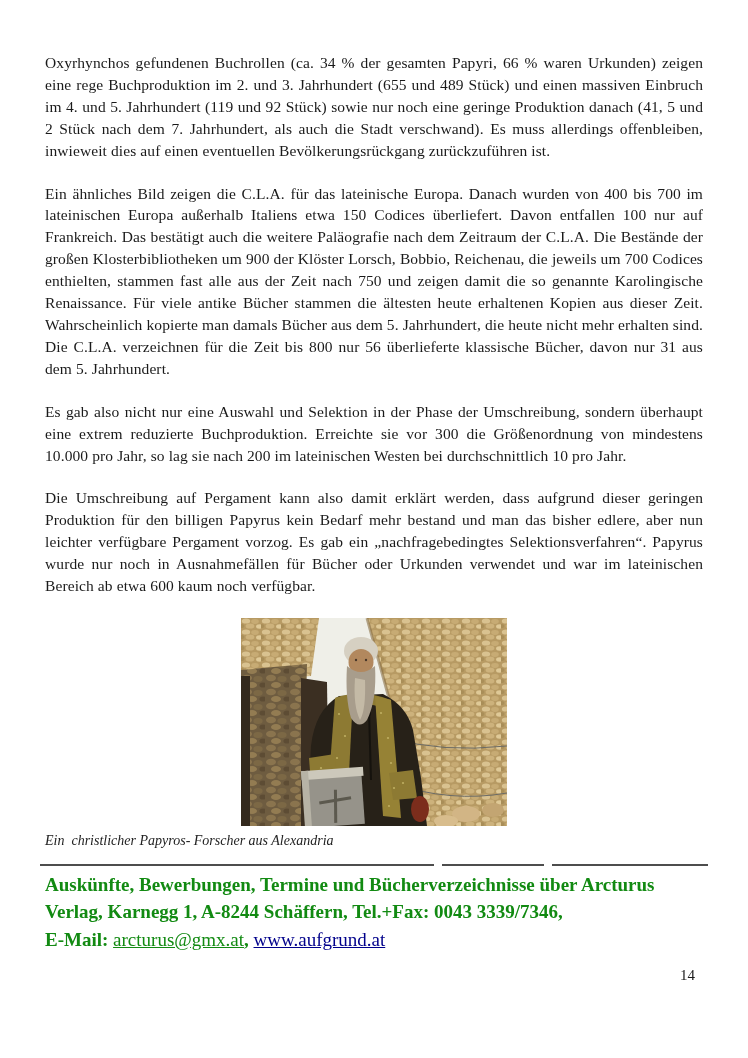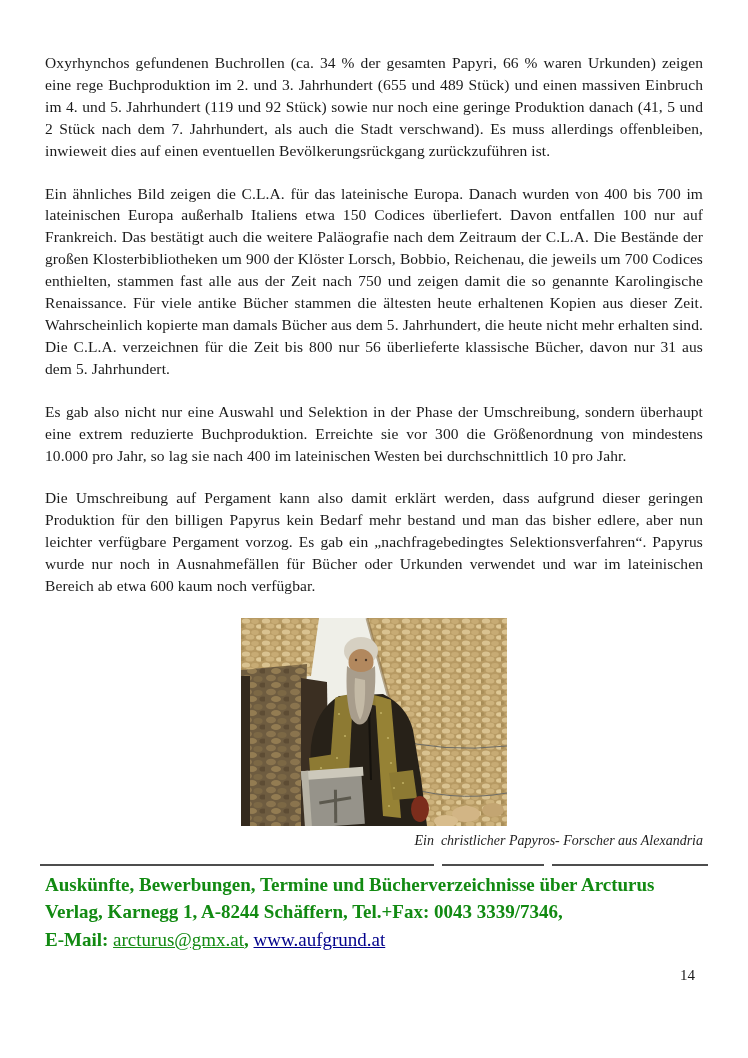--- a/index.html
+++ b/index.html
@@ -24,21 +24,21 @@
   }
   .body-text p {
     margin: 0 0 21px 0;
     font-size: 15.5px;
     line-height: 21.9px;
     text-align: justify;
     letter-spacing: 0.1px;
   }
   figure.doc-figure {
     margin: 12px 0 0 0;
-    text-align: right;
+    text-align: left;
   }
   .photo-frame {
     width: 266px;
     height: 208px;
     margin: 0 auto;
     line-height: 0;
   }
   figcaption {
     font-style: italic;
     font-size: 14px;
@@ -83,21 +83,21 @@
   }
 </style>
 </head>
 <body>
 
 <div class="page">
 
   <section class="body-text">
     <p>Oxyrhynchos gefundenen Buchrollen (ca. 34 % der gesamten Papyri, 66 % waren Urkunden) zeigen eine rege Buchproduktion im 2. und 3. Jahrhundert (655 und 489 Stück) und einen massiven Einbruch im 4. und 5. Jahrhundert (119 und 92 Stück) sowie nur noch eine geringe Produktion danach (41, 5 und 2 Stück nach dem 7. Jahrhundert, als auch die Stadt verschwand). Es muss allerdings offenbleiben, inwieweit dies auf einen eventuellen Bevölkerungsrückgang zurückzuführen ist.</p>
     <p>Ein ähnliches Bild zeigen die C.L.A. für das lateinische Europa. Danach wurden von 400 bis 700 im lateinischen Europa außerhalb Italiens etwa 150 Codices überliefert. Davon entfallen 100 nur auf Frankreich. Das bestätigt auch die weitere Paläografie nach dem Zeitraum der C.L.A. Die Bestände der großen Klosterbibliotheken um 900 der Klöster Lorsch, Bobbio, Reichenau, die jeweils um 700 Codices enthielten, stammen fast alle aus der Zeit nach 750 und zeigen damit die so genannte Karolingische Renaissance. Für viele antike Bücher stammen die ältesten heute erhaltenen Kopien aus dieser Zeit. Wahrscheinlich kopierte man damals Bücher aus dem 5. Jahrhundert, die heute nicht mehr erhalten sind. Die C.L.A. verzeichnen für die Zeit bis 800 nur 56 überlieferte klassische Bücher, davon nur 31 aus dem 5. Jahrhundert.</p>
-    <p>Es gab also nicht nur eine Auswahl und Selektion in der Phase der Umschreibung, sondern überhaupt eine extrem reduzierte Buchproduktion. Erreichte sie vor 300 die Größenordnung von mindestens 10.000 pro Jahr, so lag sie nach 400 im lateinischen Westen bei durchschnittlich 10 pro Jahr.</p>
+    <p>Es gab also nicht nur eine Auswahl und Selektion in der Phase der Umschreibung, sondern überhaupt eine extrem reduzierte Buchproduktion. Erreichte sie vor 300 die Größenordnung von mindestens 10.000 pro Jahr, so lag sie nach 200 im lateinischen Westen bei durchschnittlich 10 pro Jahr.</p>
     <p>Die Umschreibung auf Pergament kann also damit erklärt werden, dass aufgrund dieser geringen Produktion für den billigen Papyrus kein Bedarf mehr bestand und man das bisher edlere, aber nun leichter verfügbare Pergament vorzog. Es gab ein „nachfragebedingtes Selektionsverfahren“. Papyrus wurde nur noch in Ausnahmefällen für Bücher oder Urkunden verwendet und war im lateinischen Bereich ab etwa 600 kaum noch verfügbar.</p>
   </section>
 
   <figure class="doc-figure">
     <div class="photo-frame">
       
       <svg viewBox="0 0 266 208" width="266" height="208" preserveAspectRatio="none" role="img">
         <defs>
           <pattern id="stones" width="20" height="11" patternUnits="userSpaceOnUse">
             <rect width="20" height="11" fill="#b79a63"></rect>

